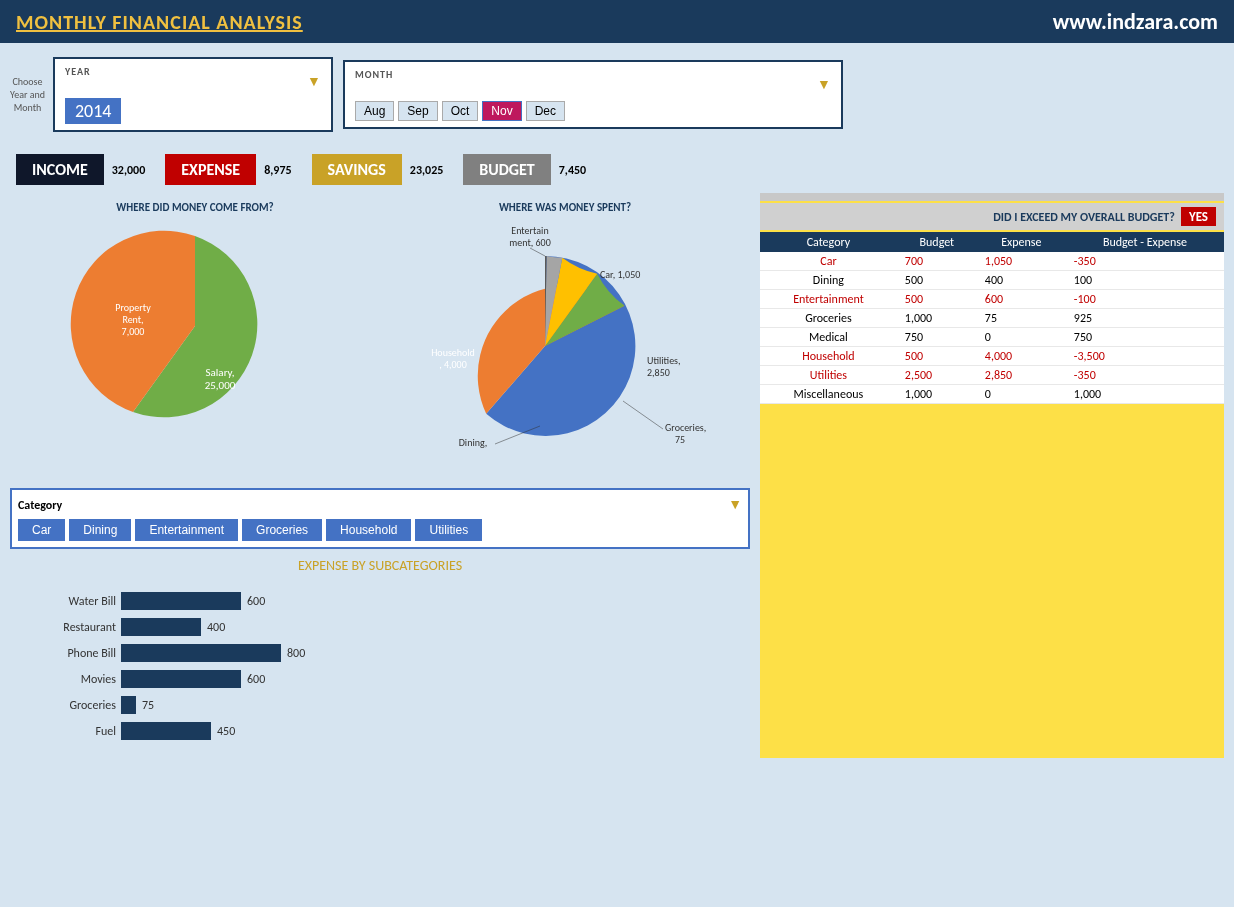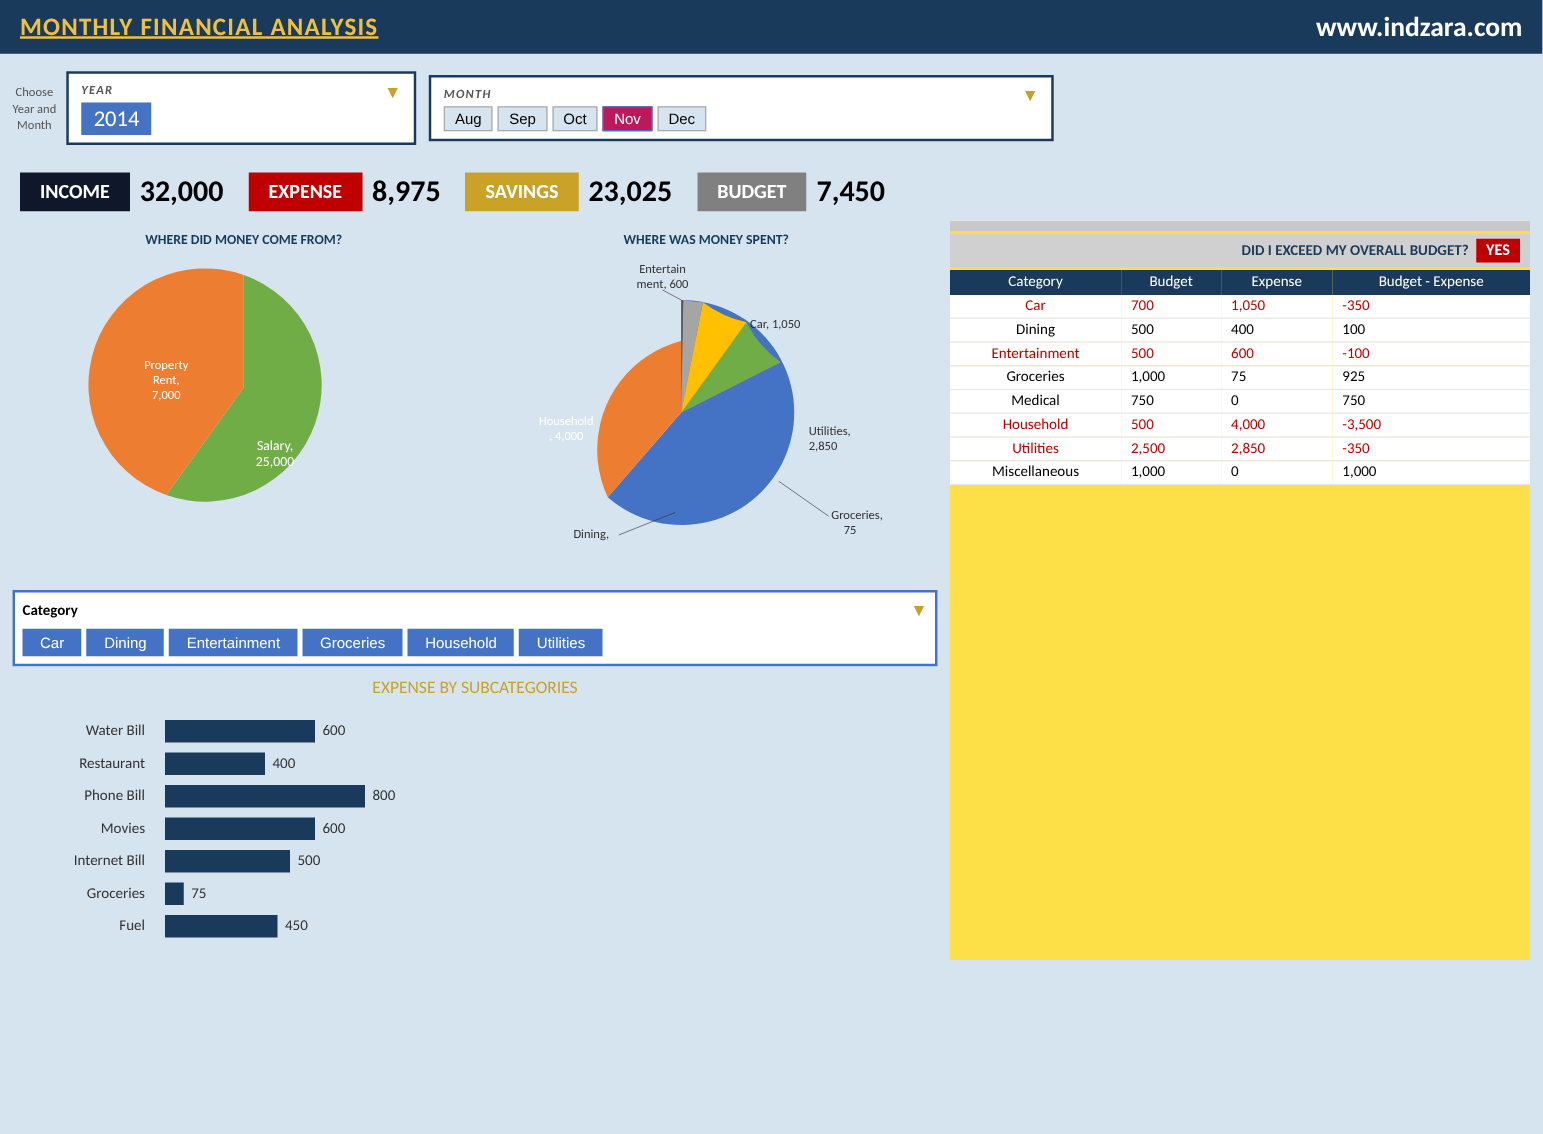--- a/index.html
+++ b/index.html
@@ -28,22 +28,21 @@
       border: 2px solid #1a3a5c;
       background: white;
       padding: 6px 10px;
       min-width: 280px;
     }
     .control-label {
       font-size: 10px;
       color: #555;
       font-weight: bold;
       letter-spacing: 1px;
-      margin-bottom: 4px;
-      font-style: italic;
+      margin-bottom: 20px;
     }
     .year-value {
       background: #4472c4;
       color: white;
       padding: 2px 10px;
       font-size: 18px;
       display: inline-block;
     }
     .month-buttons {
       display: flex;
@@ -82,21 +81,21 @@
       align-items: center;
       gap: 8px;
     }
     .summary-label {
       padding: 6px 16px;
       font-weight: bold;
       font-size: 16px;
       color: white;
     }
     .summary-value {
-      font-size: 24px;
+      font-size: 12px;
       font-weight: bold;
     }
     .income-label { background: #0f172a; }
     .expense-label { background: #c00000; }
     .savings-label { background: #c9a227; }
     .budget-label { background: #808080; }
 
     #main-content {
       display: flex;
       padding: 0 10px 10px 10px;
@@ -208,21 +207,21 @@
     }
     .bar-row {
       display: flex;
       align-items: center;
       margin-bottom: 8px;
     }
     .bar-label {
       width: 90px;
       text-align: right;
       font-size: 12px;
-      margin-right: 16px;
+      margin-right: 5px;
       color: #333;
     }
     .bar-fill {
       background: #1a3a5c;
       height: 18px;
     }
     .bar-value {
       font-size: 12px;
       margin-left: 6px;
       color: #333;
@@ -395,25 +394,20 @@
           <span class="bar-label">Phone Bill</span>
           <div class="bar-fill" style="width: 160px;"></div>
           <span class="bar-value">800</span>
         </div>
         <div class="bar-row">
           <span class="bar-label">Movies</span>
           <div class="bar-fill" style="width: 120px;"></div>
           <span class="bar-value">600</span>
         </div>
         <div class="bar-row">
-          <span class="bar-label">Internet Bill</span>
-          <div class="bar-fill" style="width: 100px;"></div>
-          <span class="bar-value">500</span>
-        </div>
-        <div class="bar-row">
           <span class="bar-label">Groceries</span>
           <div class="bar-fill" style="width: 15px;"></div>
           <span class="bar-value">75</span>
         </div>
         <div class="bar-row">
           <span class="bar-label">Fuel</span>
           <div class="bar-fill" style="width: 90px;"></div>
           <span class="bar-value">450</span>
         </div>
       </div>

